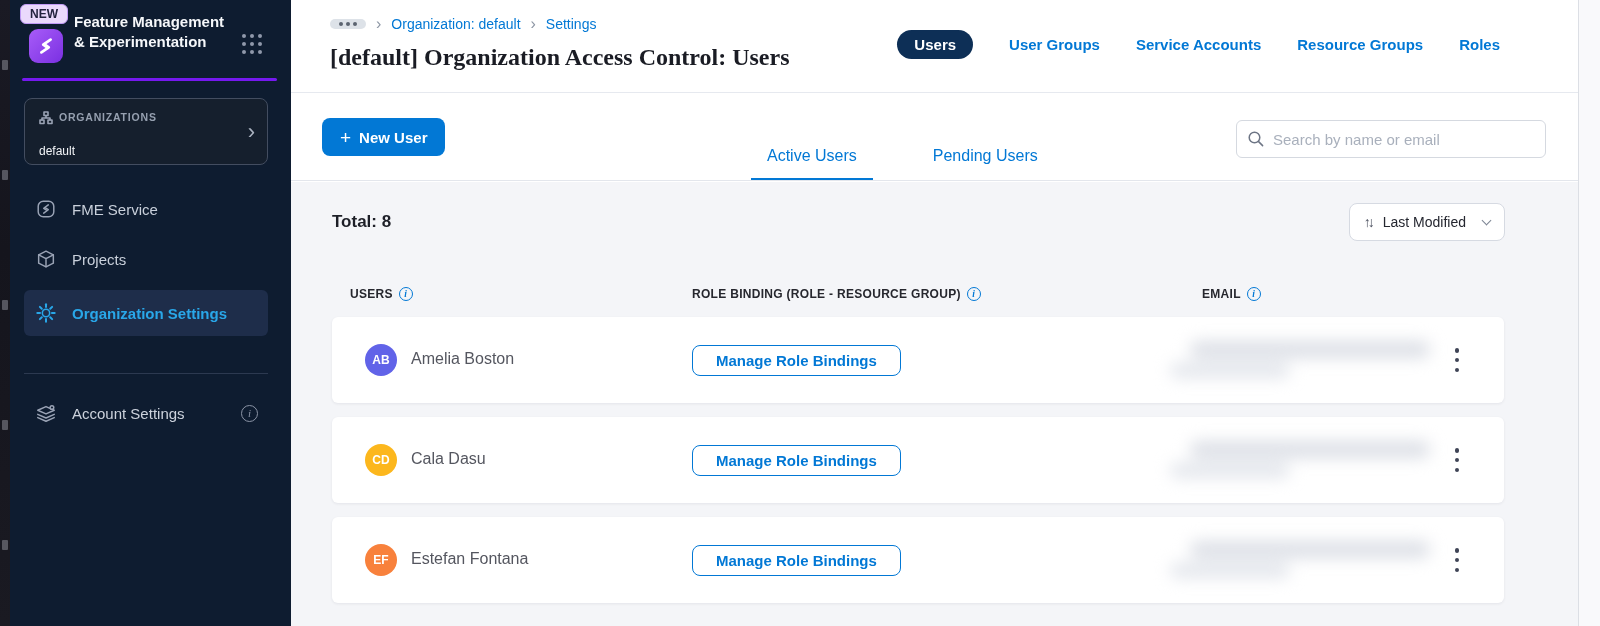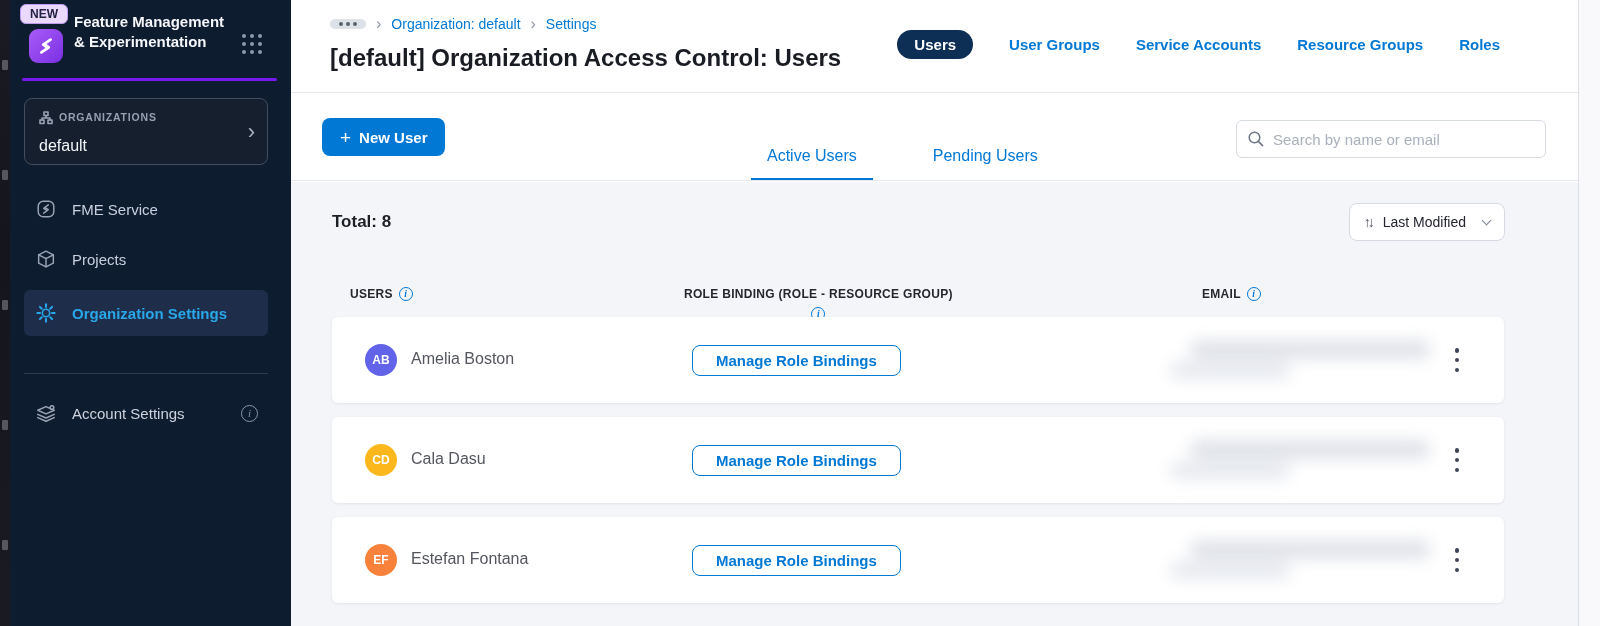--- a/index.html
+++ b/index.html
@@ -20,21 +20,21 @@
   .app-title { position:absolute; left:64px; top:12px; width:158px; color:#f5f7fa; font-size:15px; font-weight:700; line-height:20px; }
   .grid-icon { position:absolute; right:28px; top:34px; width:21px; height:21px; display:grid;
     grid-template-columns:repeat(3,1fr); gap:3px; cursor:pointer; }
   .grid-icon i { width:4px; height:4px; border-radius:50%; background:#8f98aa; }
   .purple-rule { position:absolute; left:12px; top:78px; width:255px; height:3px; background:#7519ef; border-radius:2px; }
 
   .org-box { position:absolute; left:14px; top:98px; width:244px; height:67px; background:#151f2d;
     border:1px solid #434d60; border-radius:8px; padding:12px 14px; cursor:pointer; }
   .org-label-row { display:flex; gap:6px; color:#96a0b0; }
   .org-label { font-size:10.5px; font-weight:700; letter-spacing:.8px; }
-  .org-value { margin-top:8px; color:#f3f5f8; font-size:16px; }
+  .org-value { margin-top:15px; color:#f3f5f8; font-size:12px; }
   .org-chevron { position:absolute; right:12px; top:22px; color:#aab2c0; font-size:22px; line-height:22px; }
 
   .side-menu { position:absolute; left:14px; top:190px; width:244px; }
   .menu-item { display:flex; align-items:center; gap:14px; padding:6px 10px; height:38px; border-radius:6px;
     color:#c9d0db; font-size:15px; cursor:pointer; }
   .menu-item + .menu-item { margin-top:12px; }
   .menu-item.active { background:#1e2d4a; height:46px; color:#29a7e9; font-weight:700; }
   .menu-item .mi-icon { width:24px; display:flex; justify-content:center; }
   .side-divider { position:absolute; left:14px; top:373px; width:244px; height:1px; background:#2c3950; }
   .account-row { position:absolute; left:14px; top:396px; width:244px; display:flex; align-items:center; gap:14px;
@@ -46,21 +46,21 @@
   
   .main { position:absolute; left:291px; top:0; width:1287px; height:626px; background:#fff; }
   .right-gutter { position:absolute; left:1578px; top:0; width:22px; height:626px; background:#f9f9fb; border-left:1px solid #dcdfe5; }
 
   .band1 { position:absolute; left:0; top:0; width:100%; height:93px; border-bottom:1px solid #e6e9ef; background:#fff; }
   .crumbs { position:absolute; left:39px; top:16px; display:flex; align-items:center; gap:10px; font-size:14px; }
   .crumb-pill { background:#dde2e8; border-radius:9px; padding:3px 9px; display:flex; gap:3px; align-items:center; cursor:pointer; }
   .crumb-pill i { width:4px; height:4px; border-radius:50%; background:#5c6470; }
   .crumb-sep { color:#8e97a5; font-size:16px; line-height:14px; }
   .crumb-link { color:#0278d5; cursor:pointer; }
-  .page-title { position:absolute; left:39px; top:44px; font-size:24px; font-weight:700; color:#1a1c24; }
+  .page-title { position:absolute; left:39px; top:44px; font-size:24px; font-weight:700; color:#1a1c24;font-family:Liberation Serif, serif; }
 
   .top-tabs { position:absolute; right:78px; top:30px; display:flex; align-items:center; gap:36px; }
   .top-tab { color:#0278d5; font-size:15px; font-weight:600; cursor:pointer; white-space:nowrap; }
   .top-tab.pill { background:#0d2f56; color:#fff; padding:6px 17px; border-radius:16px; }
 
   .band2 { position:absolute; left:0; top:94px; width:100%; height:87px; background:#fff; border-bottom:1px solid #e3e6ec; }
   .new-user-btn { position:absolute; left:31px; top:24px; background:#0278d5; color:#fff; border:none; border-radius:8px;
     height:38px; padding:0 18px; font-size:15px; font-weight:700; font-family:inherit; display:flex; align-items:center; gap:8px; cursor:pointer; }
   .new-user-btn .plus { font-size:19px; font-weight:400; line-height:1; }
   .sub-tabs { position:absolute; left:460px; bottom:0; display:flex; gap:44px; }
@@ -78,21 +78,21 @@
   .sort-select { background:#fff; border:1px solid #d6dae2; border-radius:8px; height:38px; padding:0 14px;
     display:flex; align-items:center; gap:9px; cursor:pointer; }
   .sort-arrows { color:#4a4f5e; font-size:14px; letter-spacing:-3px; margin-right:2px; }
   .sort-label { font-size:14px; font-weight:500; color:#24262f; }
   .caret-down { width:7px; height:7px; border-right:1.5px solid #7c8493; border-bottom:1.5px solid #7c8493;
     transform:rotate(45deg); margin-left:8px; margin-top:-3px; }
 
   .cols-row { position:relative; height:16px; margin-top:46px; margin-bottom:14px; }
   .col-h { position:absolute; top:0; display:flex; align-items:center; gap:6px; font-size:12px; font-weight:700;
     letter-spacing:.3px; color:#26272e; }
-  .col-users { left:18px; } .col-role { left:352px;flex-direction:column; } .col-email { left:870px; }
+  .col-users { left:18px; } .col-role { left:360px; } .col-email { left:870px; }
   .info-blue { width:14px; height:14px; border:1.5px solid #0278d5; border-radius:50%; color:#0278d5; font-size:9.5px;
     display:flex; align-items:center; justify-content:center; font-family:"Liberation Serif",serif; font-style:italic; cursor:pointer; }
 
   .user-card { position:relative; width:1172px; height:86px; background:#fff; border-radius:6px;
     box-shadow:0 1px 3px rgba(35,40,60,.08); margin-bottom:14px; }
   .avatar { position:absolute; left:33px; top:27px; width:32px; height:32px; border-radius:50%;
     color:#fff; font-size:12px; font-weight:700; display:flex; align-items:center; justify-content:center; }
   .user-name { position:absolute; left:79px; top:33px; font-size:16px; color:#54565f; }
   .manage-btn { position:absolute; left:360px; top:28px; height:31px; background:#fff; border:1.5px solid #0278d5;
     border-radius:8px; color:#0278d5; font-size:15px; font-weight:600; font-family:inherit; padding:0 23px; cursor:pointer; }

